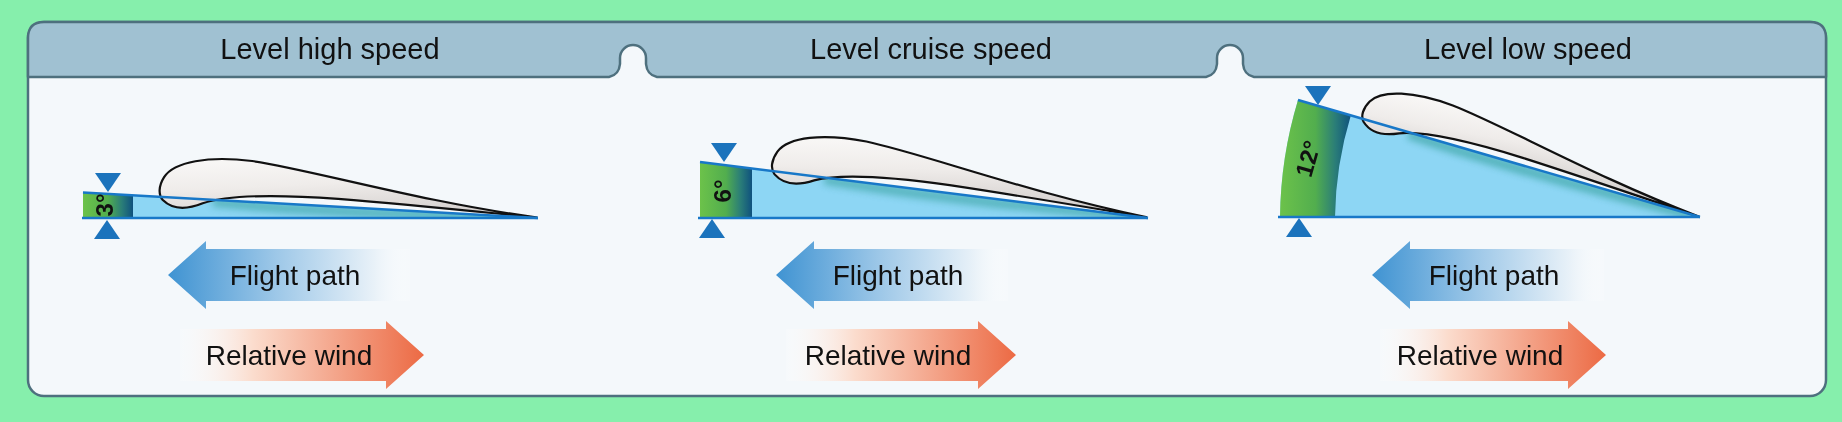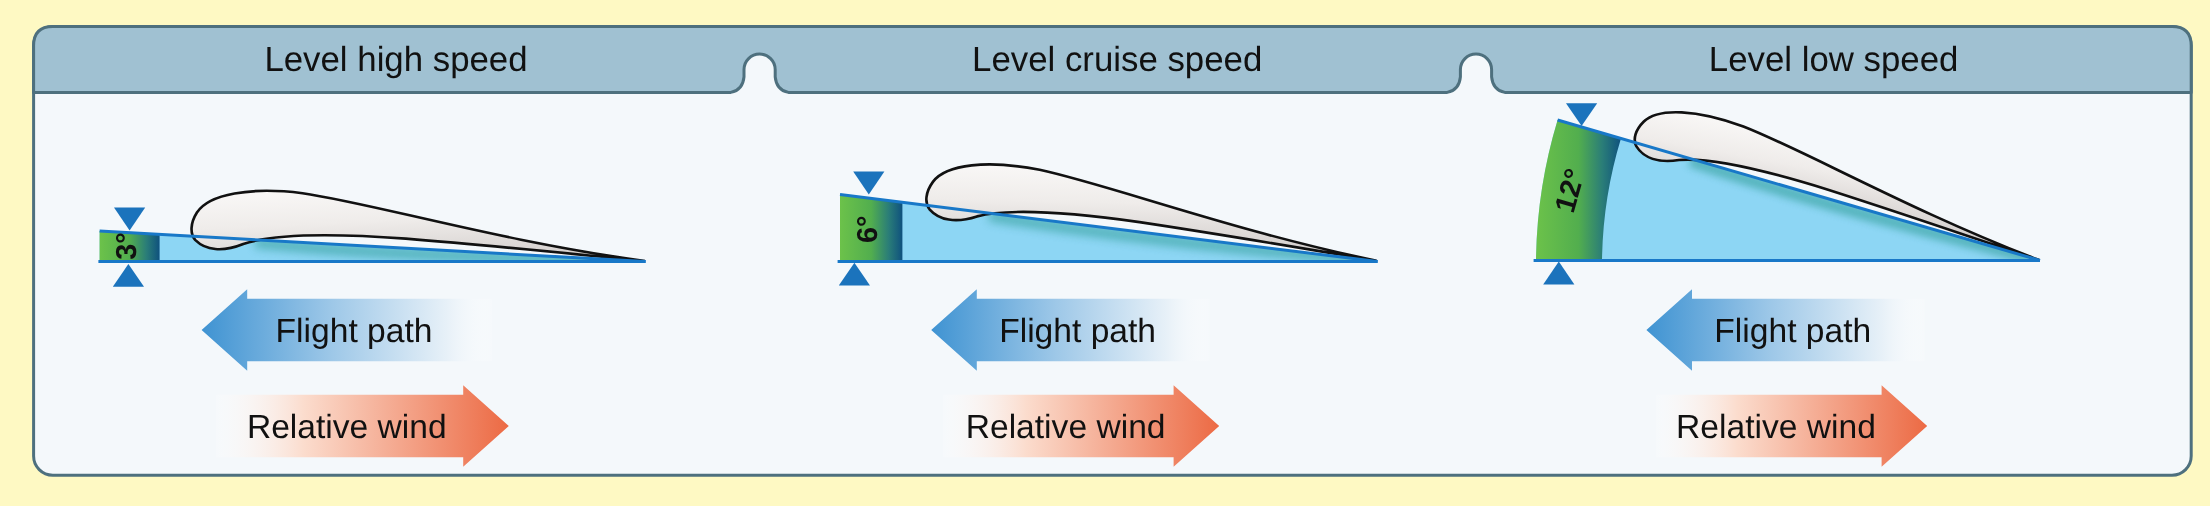--- a/index.html
+++ b/index.html
@@ -1,16 +1,16 @@
 <!DOCTYPE html>
 <html><head>
 <meta charset="utf-8">
 <style>
   html,body{margin:0;padding:0;background:#ffffff;}
-  .stage{position:relative;width:1842px;height:422px;background:#fef9c3;overflow:hidden;}
+  .stage{position:relative;width:1842px;height:422px;background:#86efac;overflow:hidden;}
   svg{display:block;}
   text{font-family:"Liberation Sans","DejaVu Sans",sans-serif;fill:#111111;}
   .panel-title{font-size:29px;font-weight:400;}
   .arrow-label{font-size:28px;font-weight:400;}
   .angle-label{font-size:24px;font-weight:700;}
 </style>
 </head>
 <body>
 
 <div class="stage">

